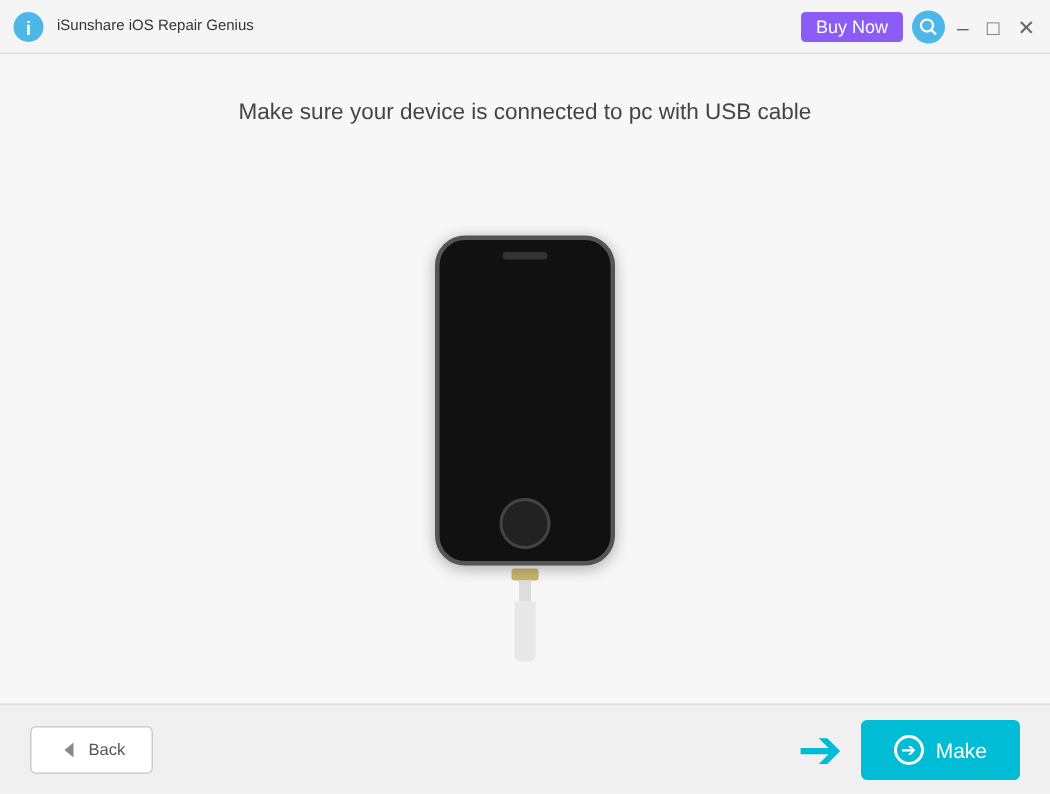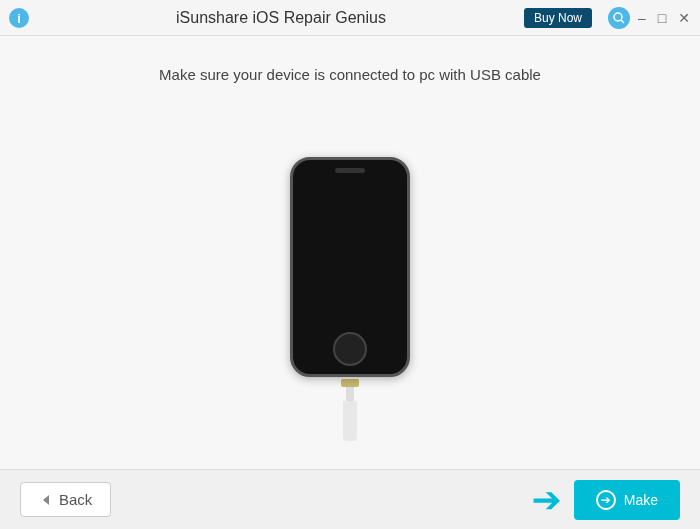--- a/index.html
+++ b/index.html
@@ -20,34 +20,33 @@
       height: 36px;
       padding: 0 8px;
       user-select: none;
     }
     .titlebar-logo {
       width: 22px;
       height: 22px;
       margin-right: 8px;
     }
     .titlebar-title {
-      font-size: 16px;
+      font-size: 10px;
       color: #333;
       flex: 1;
-      text-align: center;
     }
     .titlebar-buy {
-      background: #0c4a6e;
+      background: #8b5cf6;
       color: white;
       border: none;
       border-radius: 3px;
       padding: 3px 10px;
       font-size: 12px;
       cursor: pointer;
-      margin-right: 16px;
+      margin-right: 6px;
     }
     .titlebar-search {
       width: 22px;
       height: 22px;
       border-radius: 50%;
       background: #4db8e8;
       display: flex;
       align-items: center;
       justify-content: center;
       margin-right: 6px;
@@ -170,21 +169,21 @@
     }
 
     .back-button {
       display: flex;
       align-items: center;
       gap: 6px;
       background: white;
       border: 1px solid #ccc;
       border-radius: 4px;
       padding: 8px 18px;
-      font-size: 15px;
+      font-size: 11px;
       color: #555;
       cursor: pointer;
     }
 
     .next-section {
       display: flex;
       align-items: center;
       gap: 12px;
     }
 

